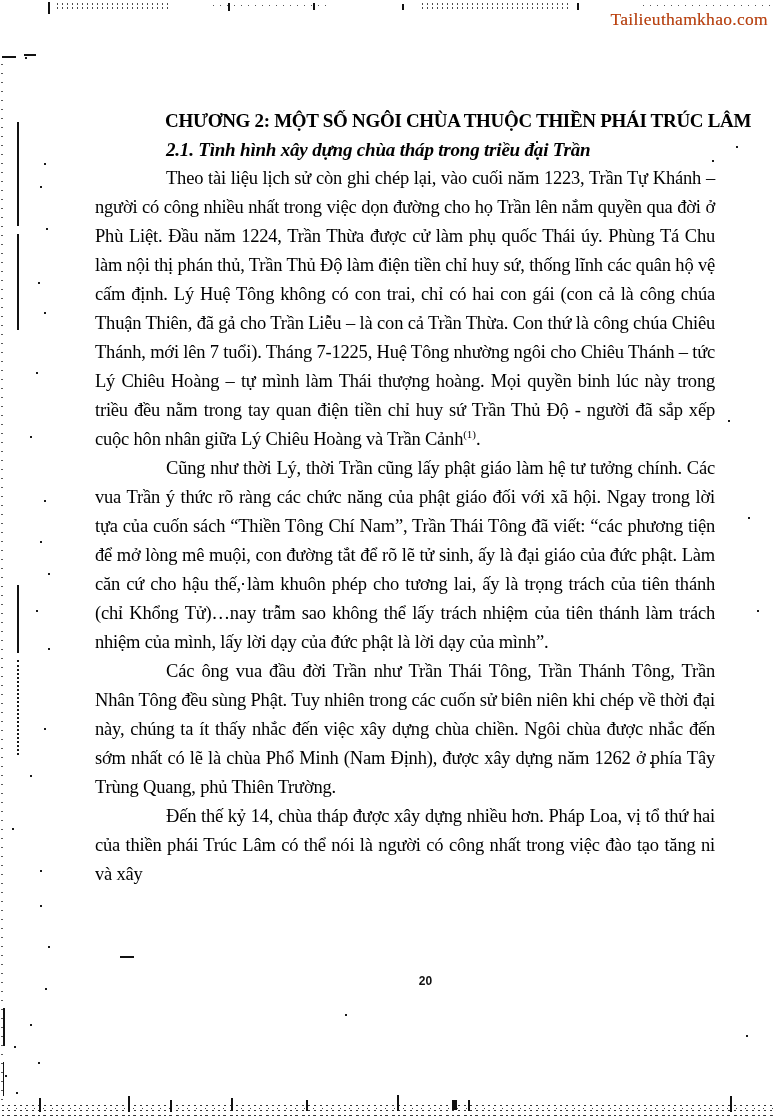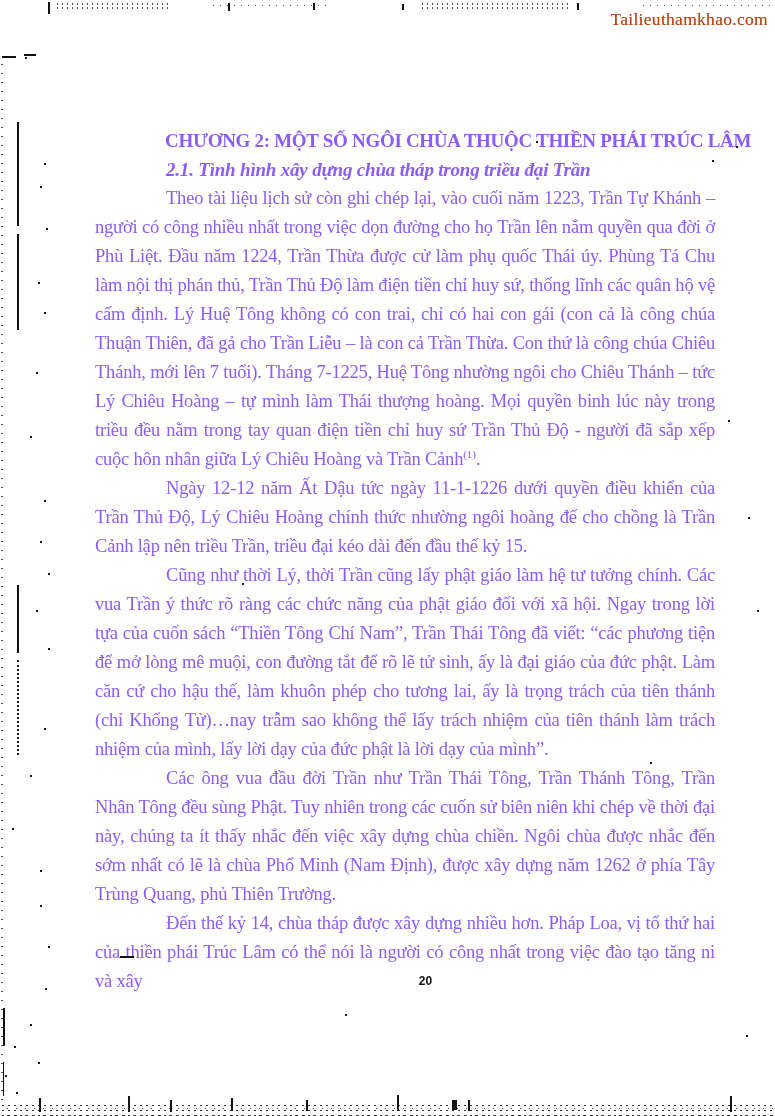--- a/index.html
+++ b/index.html
@@ -12,23 +12,22 @@
   }
   
   .text-block {
     position:absolute;
     left:95px; top:106px;
     width:620px;
     font-size:18.5px;
     line-height:29px;
     letter-spacing:-0.2px;
     text-align:justify;
-    color:#8b5cf6;
+    color:#000000;
     text-rendering:optimizeLegibility;
-    margin-top:20px;
   }
   .chapter-title {
     margin:0;
     font-size:19px;
     font-weight:bold;
     letter-spacing:-0.3px;
     white-space:nowrap;
     padding-left:70px;
   }
   .section-heading {
@@ -102,21 +101,20 @@
 <body>
 
 <div class="watermark">Tailieuthamkhao.com</div>
 
 <div class="text-block">
   <h1 class="chapter-title">CHƯƠNG 2: MỘT SỐ NGÔI CHÙA THUỘC THIỀN PHÁI TRÚC LÂM</h1>
   <h2 class="section-heading">2.1. Tình hình xây dựng chùa tháp trong triều đại Trần</h2>
 
   <p><span>Theo tài liệu lịch sử còn ghi chép lại, vào cuối năm 1223, Trần Tự Khánh – người có công nhiều nhất trong việc dọn đường cho họ Trần lên nắm quyền qua đời ở Phù Liệt. Đầu năm 1224, Trần Thừa được cử làm phụ quốc Thái úy. Phùng Tá Chu làm nội thị phán thủ, Trần Thủ Độ làm điện tiền chỉ huy sứ, thống lĩnh các quân hộ vệ cấm định. Lý Huệ Tông không có con trai, chỉ có hai con gái (con cả là công chúa Thuận Thiên, đã gả cho Trần Liễu – là con cả Trần Thừa. Con thứ là công chúa Chiêu Thánh, mới lên 7 tuổi). Tháng 7-1225, Huệ Tông nhường ngôi cho Chiêu Thánh – tức Lý Chiêu Hoàng – tự mình làm Thái thượng hoàng. Mọi quyền binh lúc này trong triều đều nằm trong tay quan điện tiền chỉ huy sứ Trần Thủ Độ - người đã sắp xếp cuộc hôn nhân giữa Lý Chiêu Hoàng và Trần Cảnh</span><sup>(1)</sup><span>.</span></p>
 
-  <p><span>Ngày 12-12 năm Ất Dậu tức ngày 11-1-1226 dưới quyền điều khiển của Trần Thủ Độ, Lý Chiêu Hoàng chính thức nhường ngôi hoàng đế cho chồng là Trần Cảnh lập nên triều Trần, triều đại kéo dài đến đầu thế kỷ 15.</span></p>
 
   <p><span>Cũng như thời Lý, thời Trần cũng lấy phật giáo làm hệ tư tưởng chính. Các vua Trần ý thức rõ ràng các chức năng của phật giáo đối với xã hội. Ngay trong lời tựa của cuốn sách “Thiền Tông Chí Nam”, Trần Thái Tông đã viết: “các phương tiện để mở lòng mê muội, con đường tắt để rõ lẽ tử sinh, ấy là đại giáo của đức phật. Làm căn cứ cho hậu thế, làm khuôn phép cho tương lai, ấy là trọng trách của tiên thánh (chỉ Khổng Tử)…nay trẫm sao không thể lấy trách nhiệm của tiên thánh làm trách nhiệm của mình, lấy lời dạy của đức phật là lời dạy của mình”.</span></p>
 
   <p><span>Các ông vua đầu đời Trần như Trần Thái Tông, Trần Thánh Tông, Trần Nhân Tông đều sùng Phật. Tuy nhiên trong các cuốn sử biên niên khi chép về thời đại này, chúng ta ít thấy nhắc đến việc xây dựng chùa chiền. Ngôi chùa được nhắc đến sớm nhất có lẽ là chùa Phổ Minh (Nam Định), được xây dựng năm 1262 ở phía Tây Trùng Quang, phủ Thiên Trường.</span></p>
 
   <p><span>Đến thế kỷ 14, chùa tháp được xây dựng nhiều hơn. Pháp Loa, vị tổ thứ hai của thiền phái Trúc Lâm có thể nói là người có công nhất trong việc đào tạo tăng ni và xây</span></p>
 </div>
 
 <div class="page-number">20</div>
 

